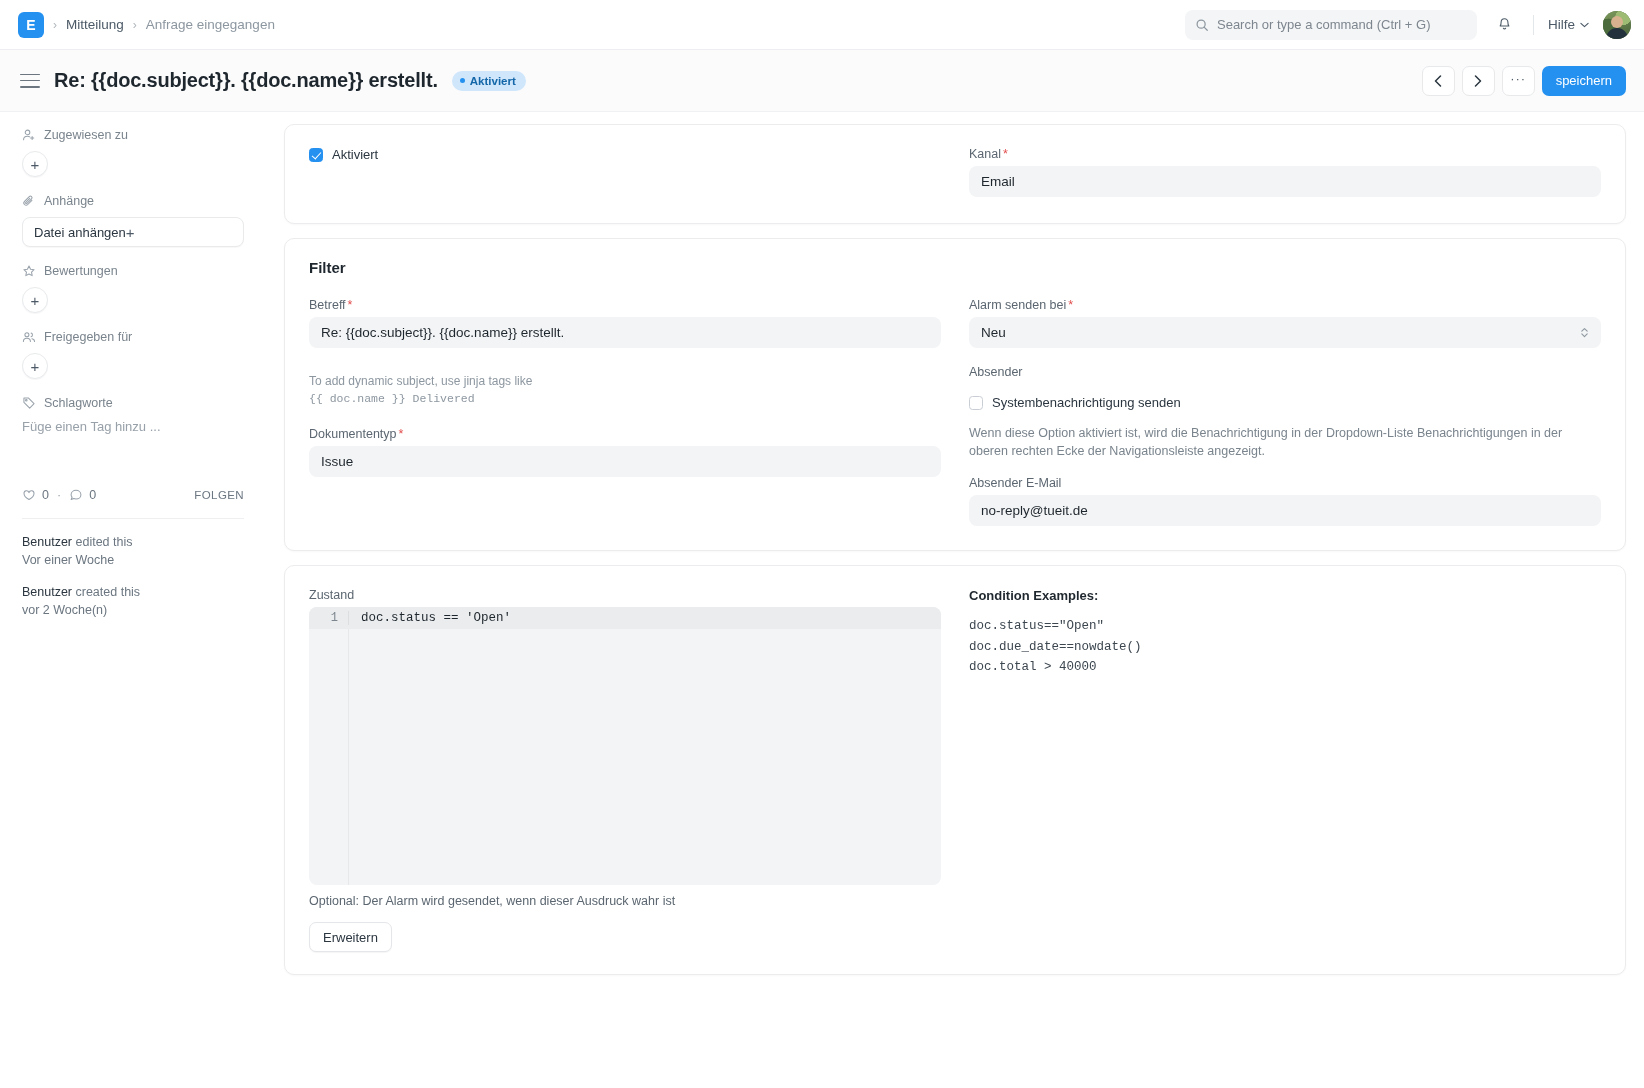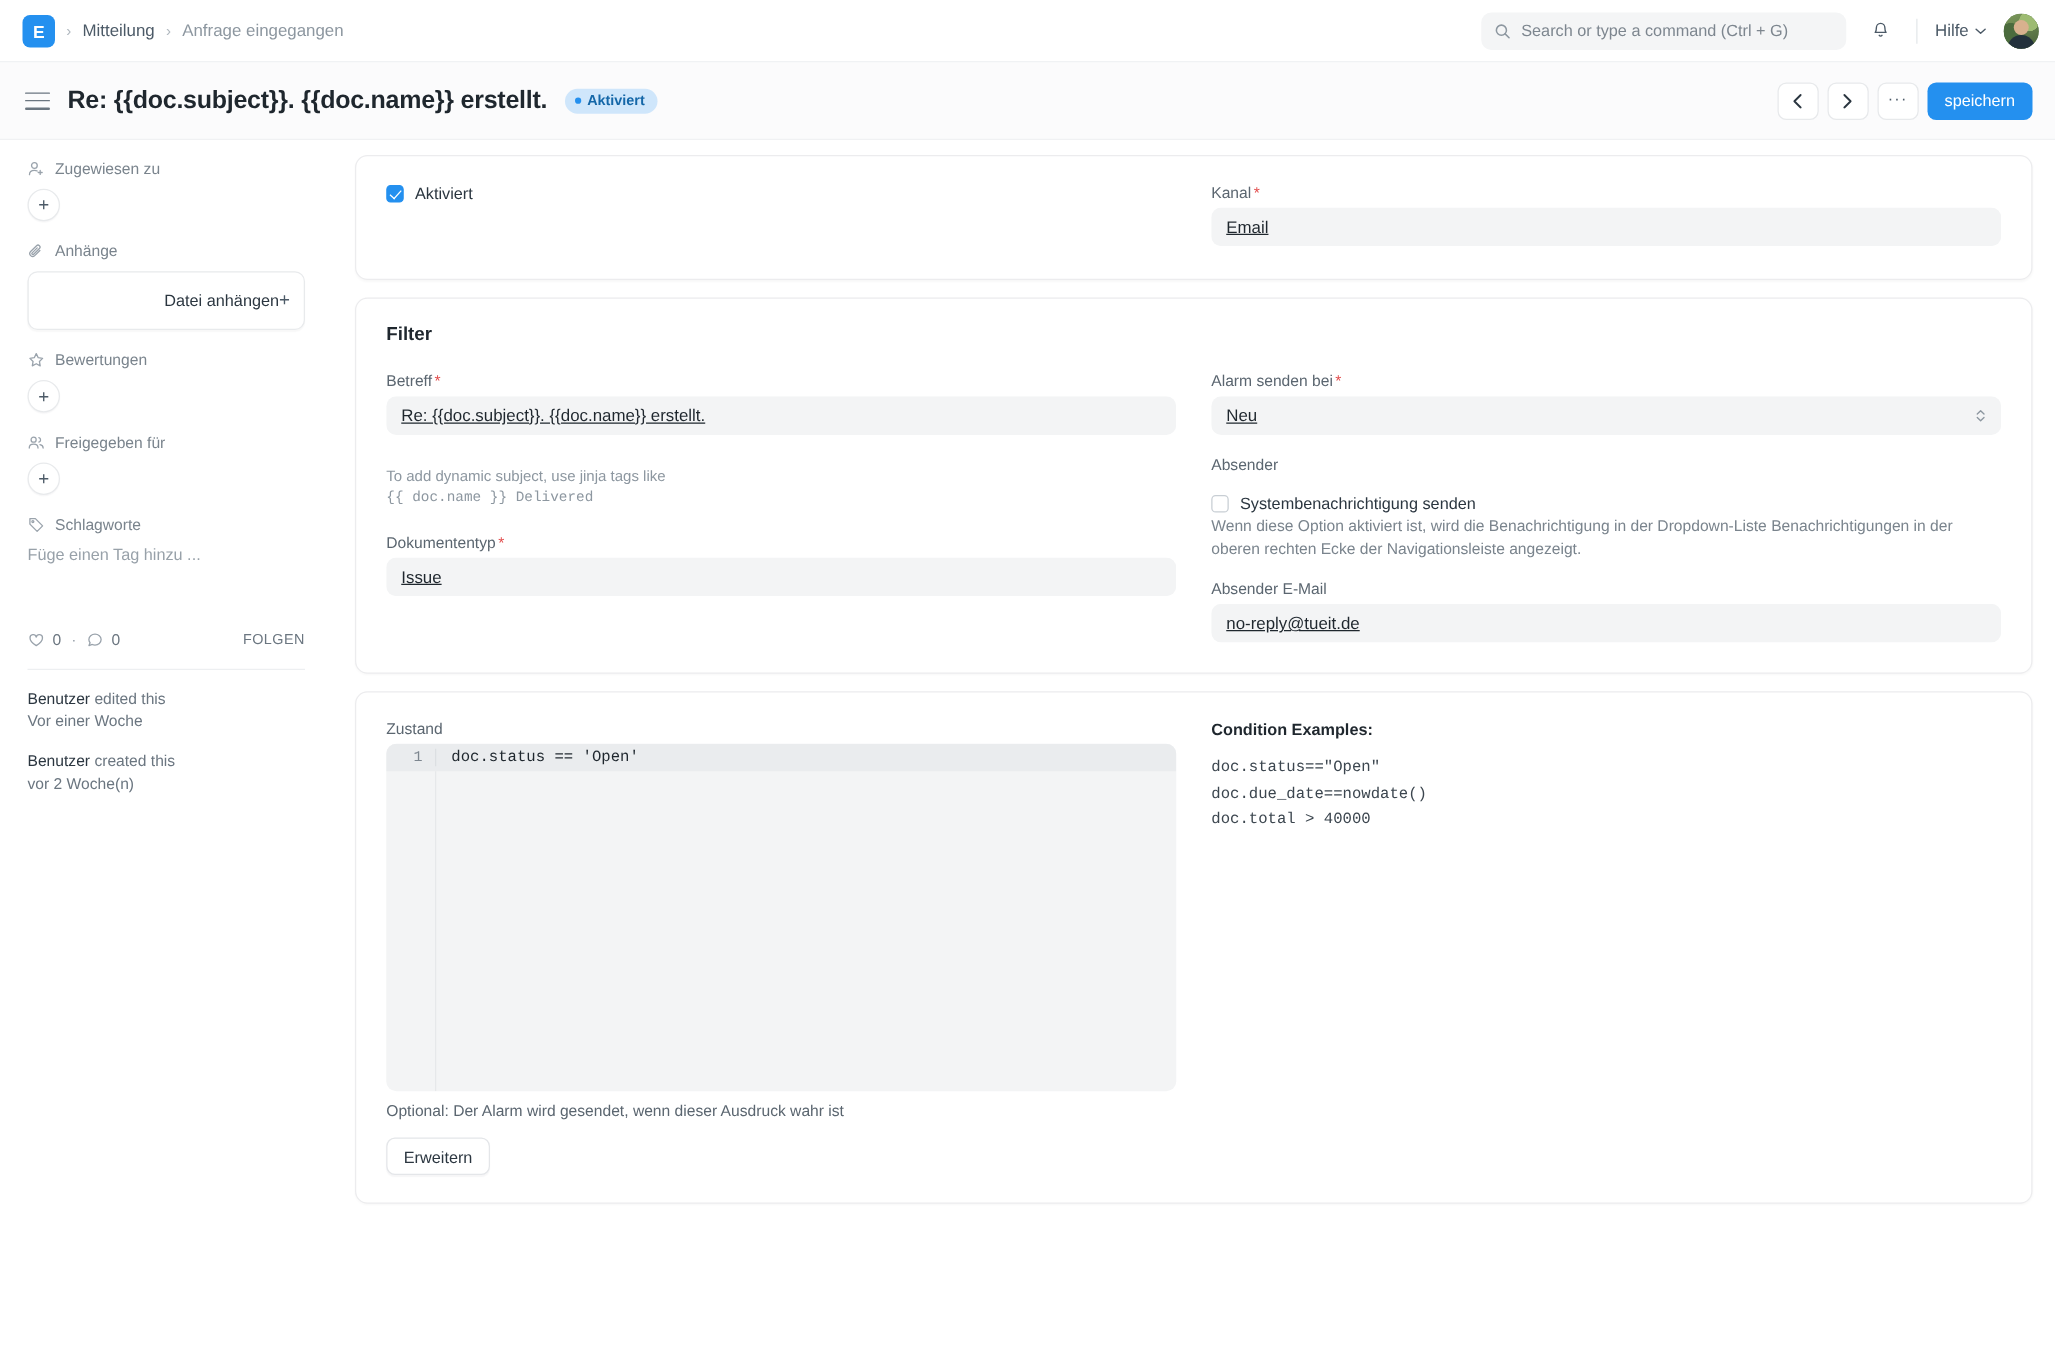--- a/index.html
+++ b/index.html
@@ -201,24 +201,24 @@
     width: 26px; height: 26px;
     border-radius: 50%;
     background: #fff;
     border: 1px solid #e8eaec;
     display: flex; align-items: center; justify-content: center;
     color: #4c5a67;
     font-size: 15px; line-height: 1;
     box-shadow: 0 1px 1px rgba(16,24,40,.04);
   }
   .attach-box {
-    height: 47px;
+    height: 30px;
     border: 1px solid #e8eaec;
     border-radius: 8px;
-    display: flex; align-items: center; justify-content: flex-end;
+    display: flex; align-items: center; justify-content: flex-start;
     padding: 0 11px;
     font-size: 13px;
     color: #2b3640;
     background: #fff;
     box-shadow: 0 1px 1px rgba(16,24,40,.03);
   }
   .attach-box .plus { color: #4c5a67; font-size: 15px; }
   .tag-placeholder {
     font-size: 13px;
     color: #98a1a9;
@@ -289,21 +289,20 @@
   .req { color: #e24c4c; margin-left: 2px; }
   .f-control {
     height: 31px;
     background: #f3f4f5;
     border: 1px solid transparent;
     border-radius: 8px;
     display: flex; align-items: center;
     padding: 0 11px;
     font-size: 13.5px;
     color: #1f272e;
-    text-decoration: underline;
   }
   .f-control.select {
     justify-content: space-between;
   }
   .f-control .chev {
     display: flex; flex-direction: column;
     color: #8d97a0; font-size: 8px; line-height: 7px;
   }
   .f-help {
     font-size: 12px;
@@ -312,21 +311,21 @@
     line-height: 1.5;
   }
   .f-help .mono {
     font-family: "Liberation Mono", monospace;
     font-size: 11.5px;
     color: #8d97a0;
   }
   .f-desc {
     font-size: 12.5px;
     color: #7a848d;
-    margin-top: 2px;
+    margin-top: 14px;
     line-height: 1.45;
   }
 
   .check-row {
     display: flex; align-items: center; gap: 9px;
   }
   .checkbox {
     width: 14px; height: 14px;
     border-radius: 3.5px;
     border: 1px solid #c8ced4;

